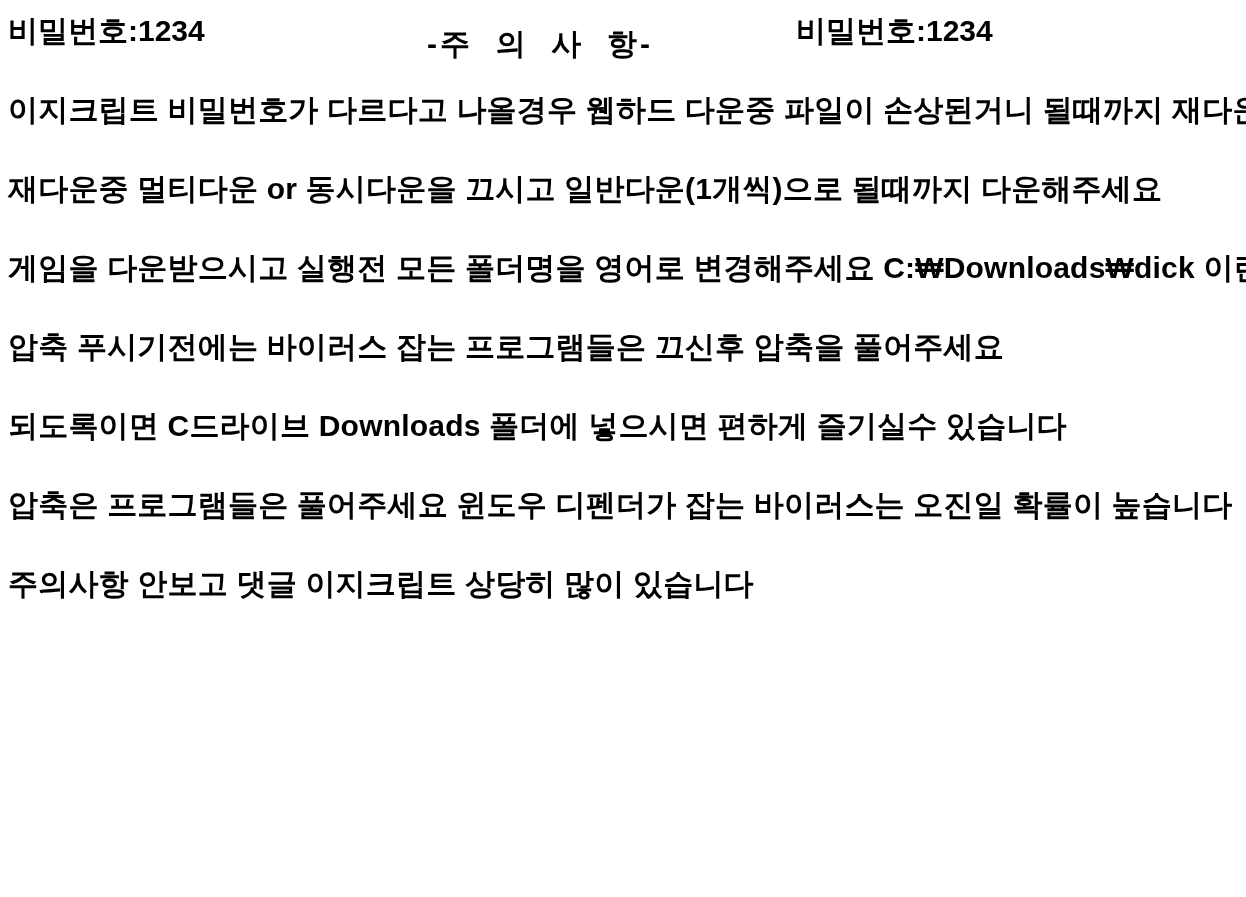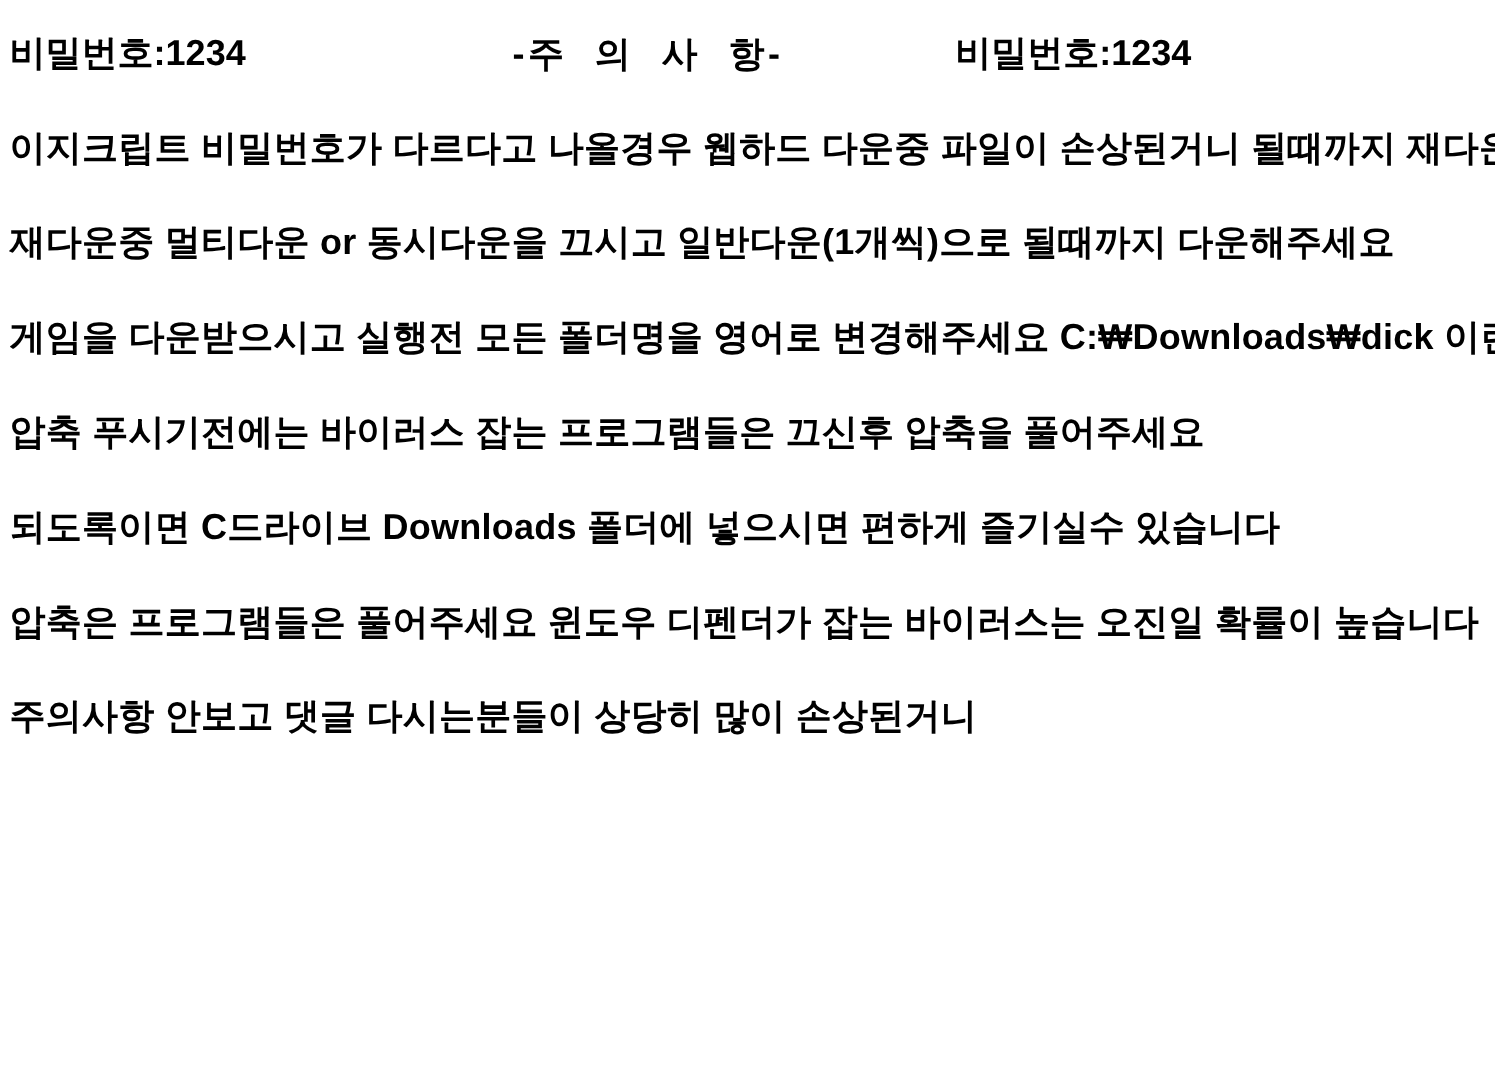--- a/index.html
+++ b/index.html
@@ -7,36 +7,36 @@
     padding: 0;
     background: #ffffff;
     width: 1246px;
     height: 897px;
     overflow: hidden;
   }
   .page {
     box-sizing: border-box;
     width: 1246px;
     height: 897px;
-    padding: 22px 6px 0 8px;
+    padding: 8px 6px 0 8px;
     background: #ffffff;
     color: #000000;
     font-family: "Liberation Sans", sans-serif;
     font-weight: 700;
     font-size: 30px;
     -webkit-font-smoothing: antialiased;
   }
   .header-row {
     position: relative;
     height: 46px;
     line-height: 46px;
     white-space: nowrap;
   }
   .header-row .pw-left   { position: absolute; left: 0; top: 0; }
-  .header-row .doc-title { position: absolute; left: 419px; top: 1px; white-space: pre; letter-spacing: 3px; }
+  .header-row .doc-title { position: absolute; left: 419px; top: 13px; white-space: pre; letter-spacing: 3px; }
   .header-row .pw-right  { position: absolute; left: 788px; top: 0; }
   .spacer-after-header { height: 33px; }
   .para { margin: 0 0 33px 0; }
   .para:last-child { margin-bottom: 0; }
   .line {
     line-height: 46px;
     white-space: pre;
     letter-spacing: 0.2px;
   }
 </style>
@@ -67,16 +67,16 @@
   </div>
   <div class="para">
     <div class="line">되도록이면 C드라이브 Downloads 폴더에 넣으시면 편하게 즐기실수 있습니다</div>
   </div>
   <div class="para">
     <div class="line">압축은 프로그램들은 풀어주세요 윈도우 디펜더가 잡는 바이러스는 오진일 확률이 높습니다</div>
   </div>
   <div class="para">
   </div>
   <div class="para">
-    <div class="line">주의사항 안보고 댓글 다시는분들이 상당히 많이 손상된거니</div>
+    <div class="line">주의사항 안보고 댓글 이지크립트 상당히 많이 있습니다</div>
   </div>
 
 </div>
 
 </body></html>

